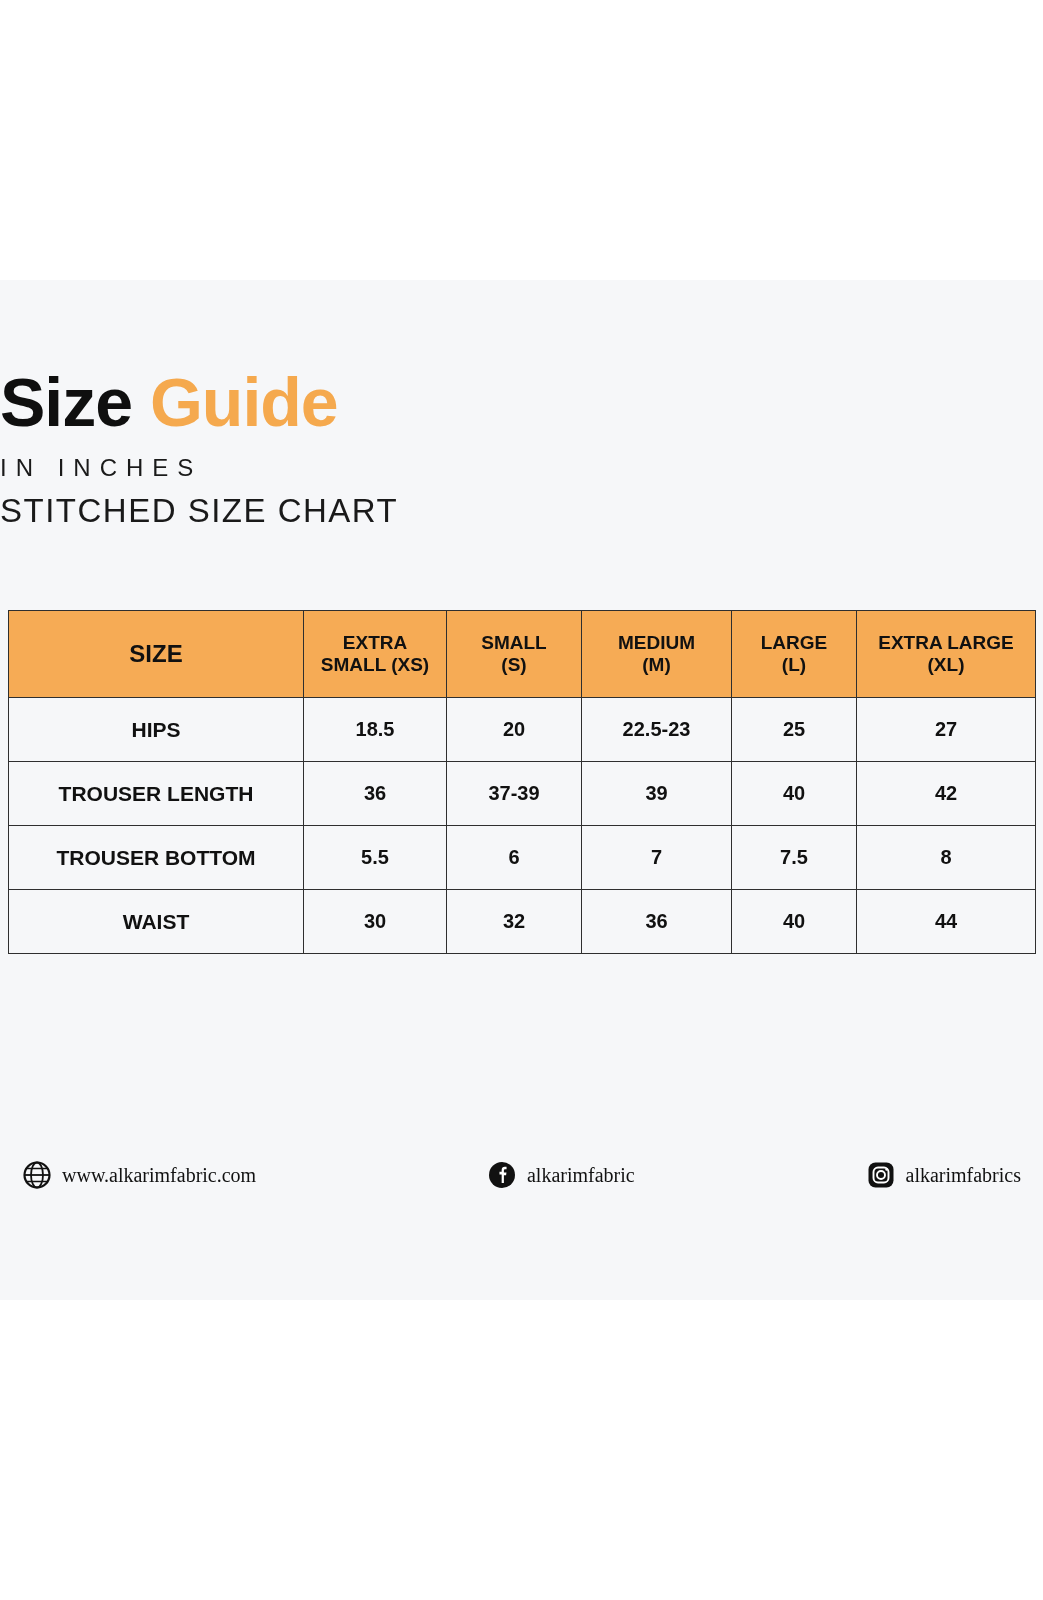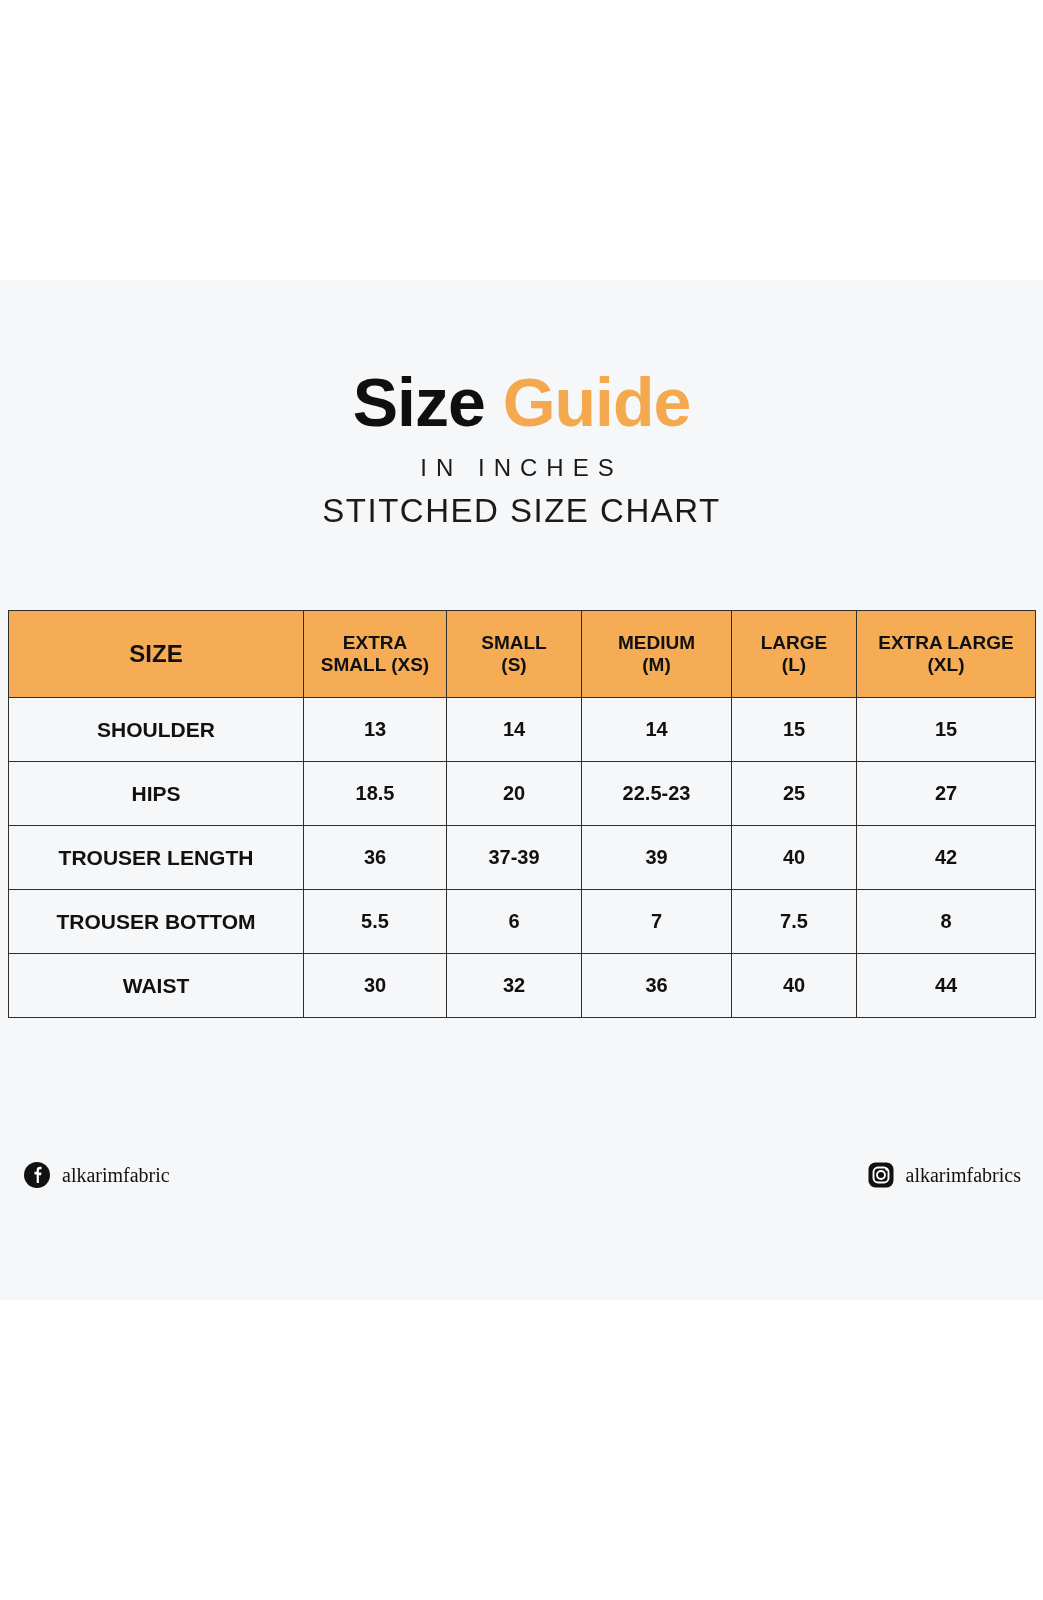--- a/index.html
+++ b/index.html
@@ -17,21 +17,21 @@
   .page {
     position: absolute;
     left: 0;
     top: 280px;
     width: 1043px;
     height: 1020px;
     background: #f6f7f9;
     box-sizing: border-box;
   }
   .title-block {
-    text-align: center;
+    text-align: left;
     padding-top: 88px;
   }
   .main-title {
     font-size: 68px;
     font-weight: bold;
     letter-spacing: -1px;
     line-height: 1;
     color: #0f0f0f;
   }
   .main-title .accent {
@@ -145,28 +145,20 @@
         <th class="first"><span>SIZE</span></th>
         <th><span>EXTRA</span><br><span>SMALL (XS)</span></th>
         <th><span>SMALL</span><br><span>(S)</span></th>
         <th><span>MEDIUM</span><br><span>(M)</span></th>
         <th><span>LARGE</span><br><span>(L)</span></th>
         <th><span>EXTRA LARGE</span><br><span>(XL)</span></th>
       </tr>
     </thead>
     <tbody>
       <tr>
-        <td class="rowlabel">SHOULDER</td>
-        <td>13</td>
-        <td>14</td>
-        <td>14</td>
-        <td>15</td>
-        <td>15</td>
-      </tr>
-      <tr>
         <td class="rowlabel">HIPS</td>
         <td>18.5</td>
         <td>20</td>
         <td>22.5-23</td>
         <td>25</td>
         <td>27</td>
       </tr>
       <tr>
         <td class="rowlabel">TROUSER LENGTH</td>
         <td>36</td>
@@ -189,20 +181,32 @@
         <td>32</td>
         <td>36</td>
         <td>40</td>
         <td>44</td>
       </tr>
     </tbody>
   </table>
 
   <div class="footer">
 
+    <div class="f-item">
+      <span class="ic">
+        <svg width="28" height="28" viewBox="0 0 28 28">
+          <circle cx="14" cy="14" r="12.5" fill="none" stroke="#111" stroke-width="2.2"></circle>
+          <ellipse cx="14" cy="14" rx="6" ry="12.5" fill="none" stroke="#111" stroke-width="1.8"></ellipse>
+          <line x1="1.5" y1="14" x2="26.5" y2="14" stroke="#111" stroke-width="1.8"></line>
+          <line x1="3.5" y1="7.5" x2="24.5" y2="7.5" stroke="#111" stroke-width="1.5"></line>
+          <line x1="3.5" y1="20.5" x2="24.5" y2="20.5" stroke="#111" stroke-width="1.5"></line>
+        </svg>
+      </span>
+      <span>www.alkarimfabric.com</span>
+    </div>
 
     <div class="f-item">
       <span class="ic">
         <svg width="28" height="28" viewBox="0 0 28 28">
           <circle cx="14" cy="14" r="13" fill="#111"></circle>
           <path d="M15.9 14.3h2.2l.35-2.8h-2.55v-1.8c0-.8.23-1.35 1.4-1.35h1.25V5.85c-.22-.03-.96-.1-1.83-.1-1.81 0-3.05 1.1-3.05 3.13v1.75h-2.2v2.8h2.2V22h2.23z" fill="#fff"></path>
         </svg>
       </span>
       <span>alkarimfabric</span>
     </div>

